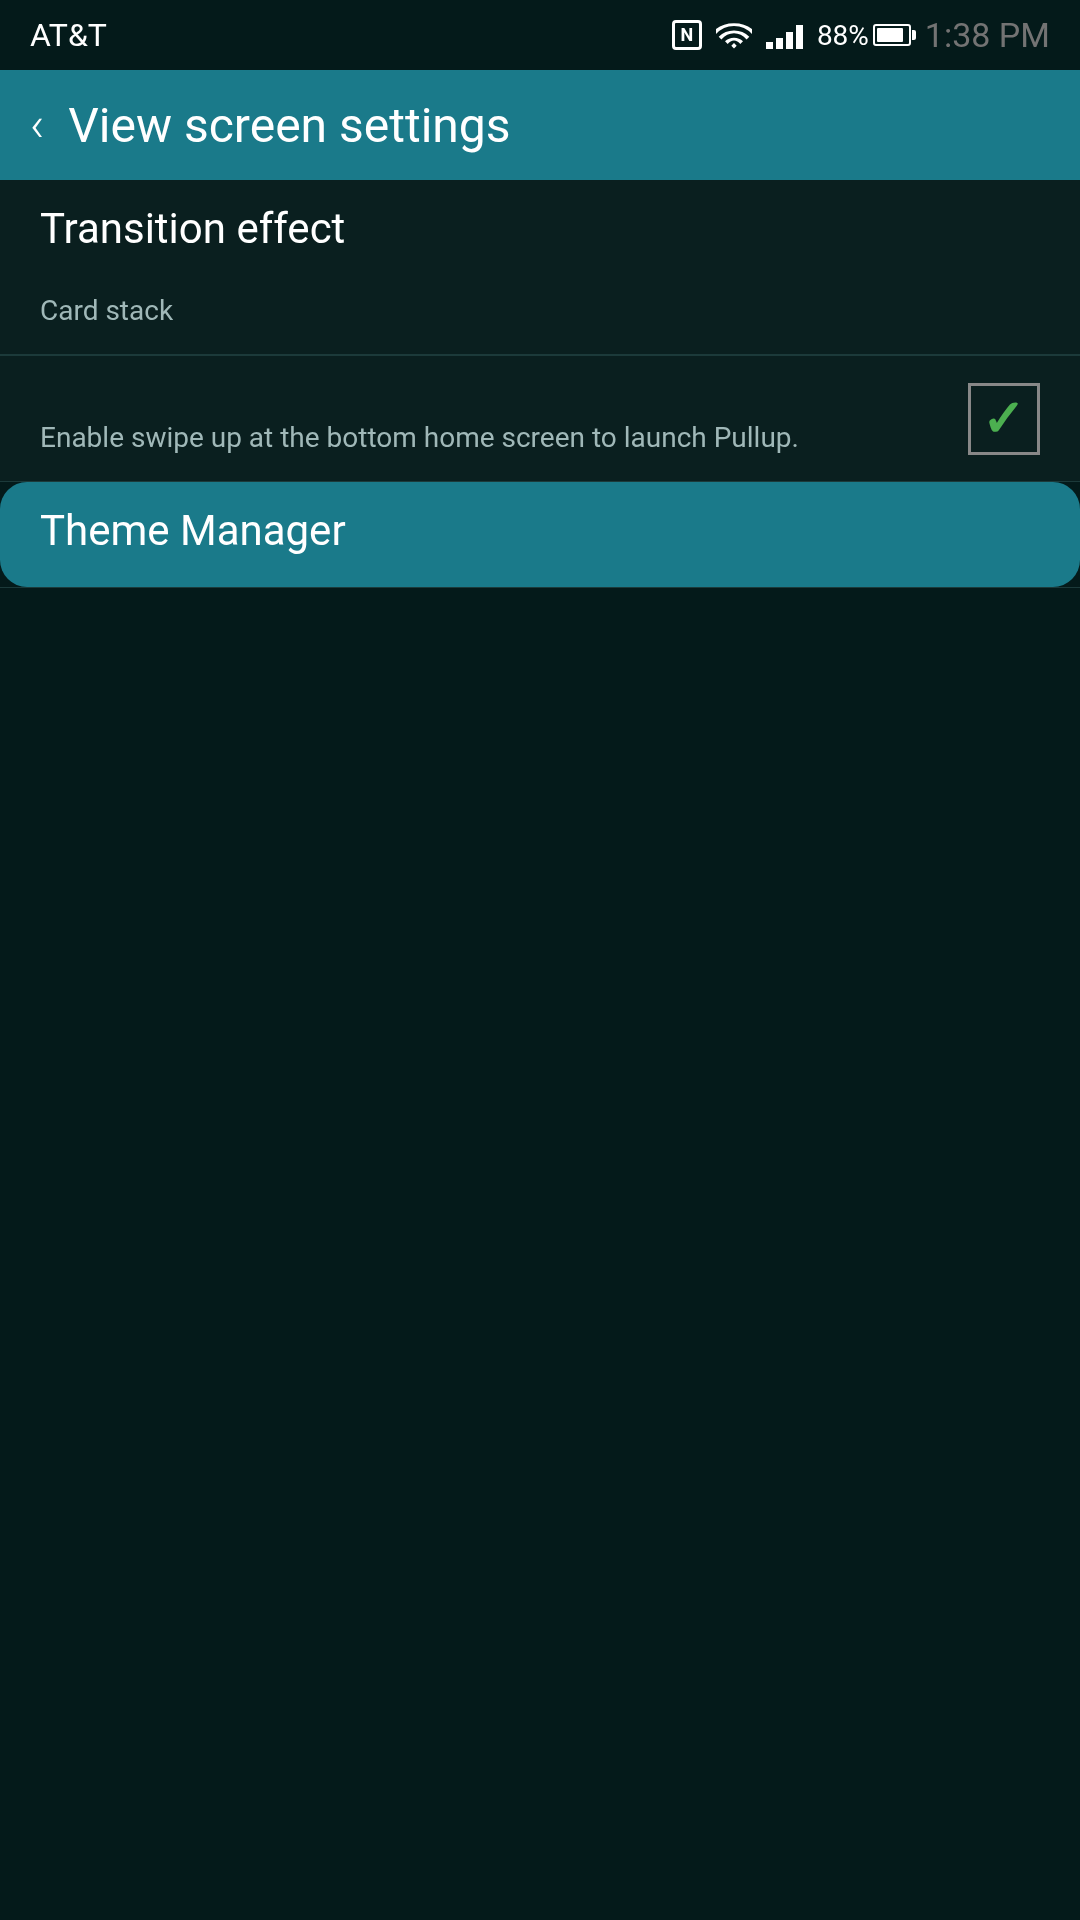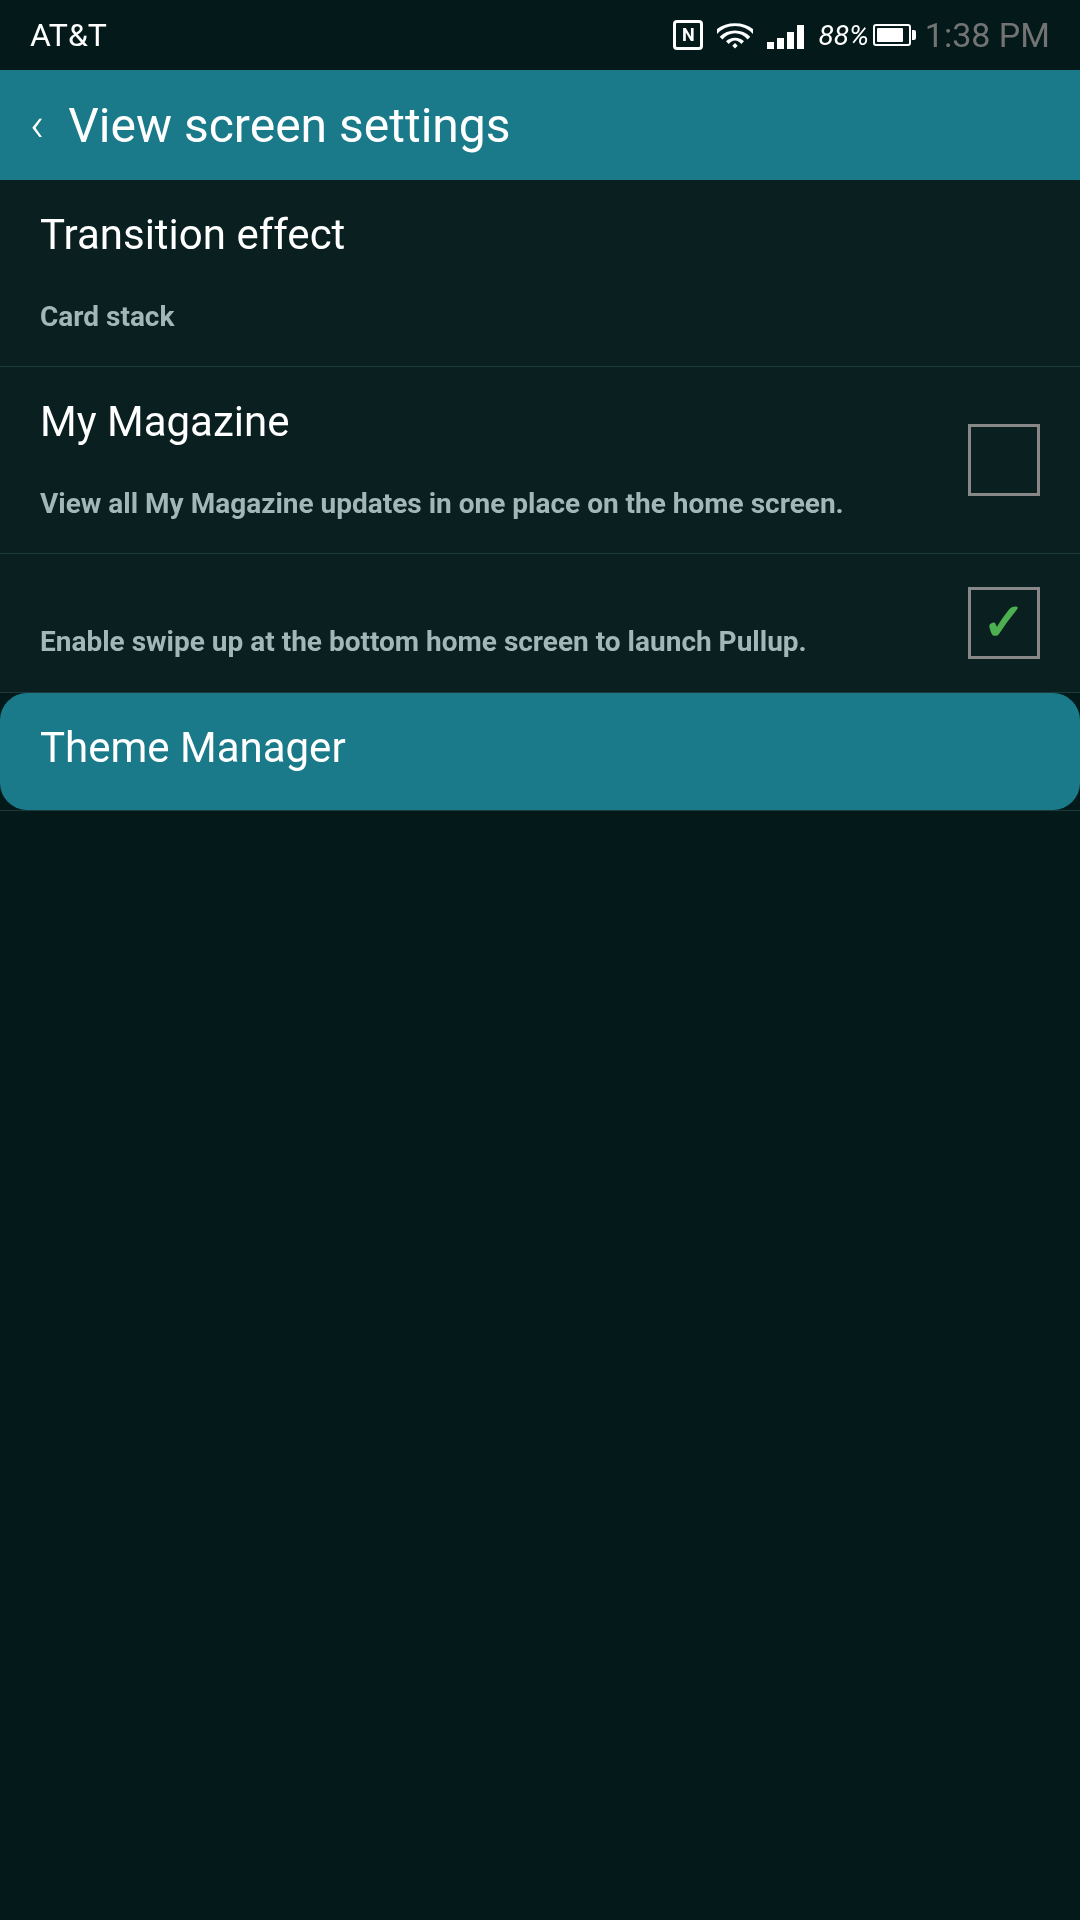--- a/index.html
+++ b/index.html
@@ -81,21 +81,21 @@
 
     
     .settings-list {
       width: 100%;
     }
 
     
     .setting-item {
       width: 100%;
       background-color: #0a1f1f;
-      padding: 30px 40px;
+      padding: 24px 40px;
       display: flex;
       align-items: center;
       justify-content: flex-end;
       cursor: pointer;
     }
 
     .setting-item.highlighted {
       background-color: #1a7a8a;
       border-radius: 27px;
     }
@@ -107,21 +107,21 @@
     .setting-item-title {
       color: #ffffff;
       font-size: 42px;
       font-weight: 400;
       margin-bottom: 8px;
     }
 
     .setting-item-subtitle {
       color: #a0b8b8;
       font-size: 28px;
-      font-weight: 700;
+      font-weight: 400;
       line-height: 1.4;
       margin-top: 38px;
     }
 
     .setting-item.highlighted .setting-item-title {
       color: #ffffff;
     }
 
     
     .checkbox {
@@ -182,21 +182,20 @@
     .wifi-icon-svg {
       width: 36px;
       height: 28px;
     }
 
     
     .battery-container {
       display: flex;
       align-items: center;
       gap: 4px;
-      font-style: italic;
     }
     .battery-text {
       color: #fff;
       font-size: 28px;
     }
     .battery-icon {
       width: 38px;
       height: 22px;
       border: 2px solid #fff;
       border-radius: 3px;
@@ -273,28 +272,20 @@
 
   <div class="setting-item">
     <div class="setting-item-content">
       <div class="setting-item-title">Transition effect</div>
       <div class="setting-item-subtitle">Card stack</div>
     </div>
   </div>
 
   <div class="divider"></div>
 
-  <div class="setting-item">
-    <div class="setting-item-content">
-      <div class="setting-item-title">My Magazine</div>
-      <div class="setting-item-subtitle">View all My Magazine updates in one place on the home screen.</div>
-    </div>
-    <div class="checkbox">
-    </div>
-  </div>
 
   <div class="divider"></div>
 
   <div class="setting-item">
     <div class="setting-item-content">
       <div class="setting-item-subtitle">Enable swipe up at the bottom home screen to launch Pullup.</div>
     </div>
     <div class="checkbox checked">
       <span class="checkbox-check">✓</span>
     </div>

